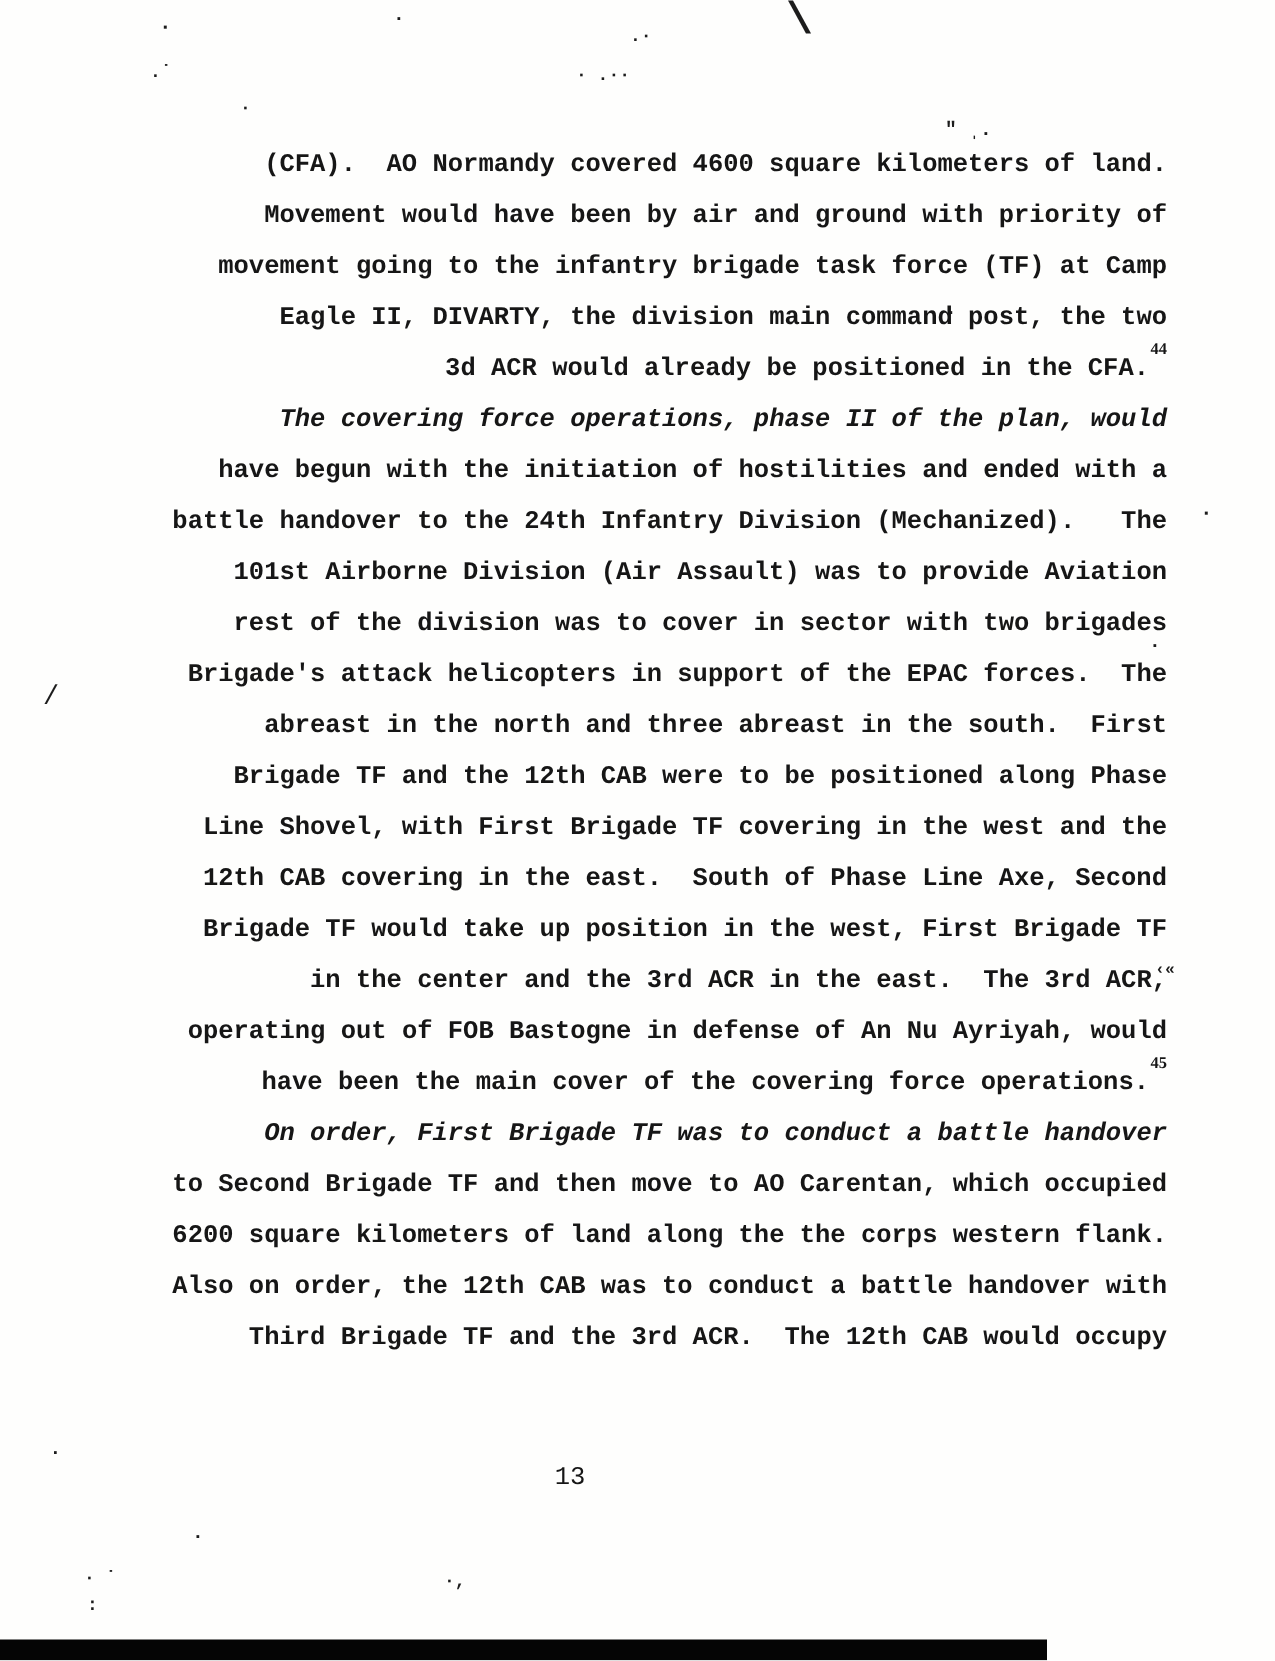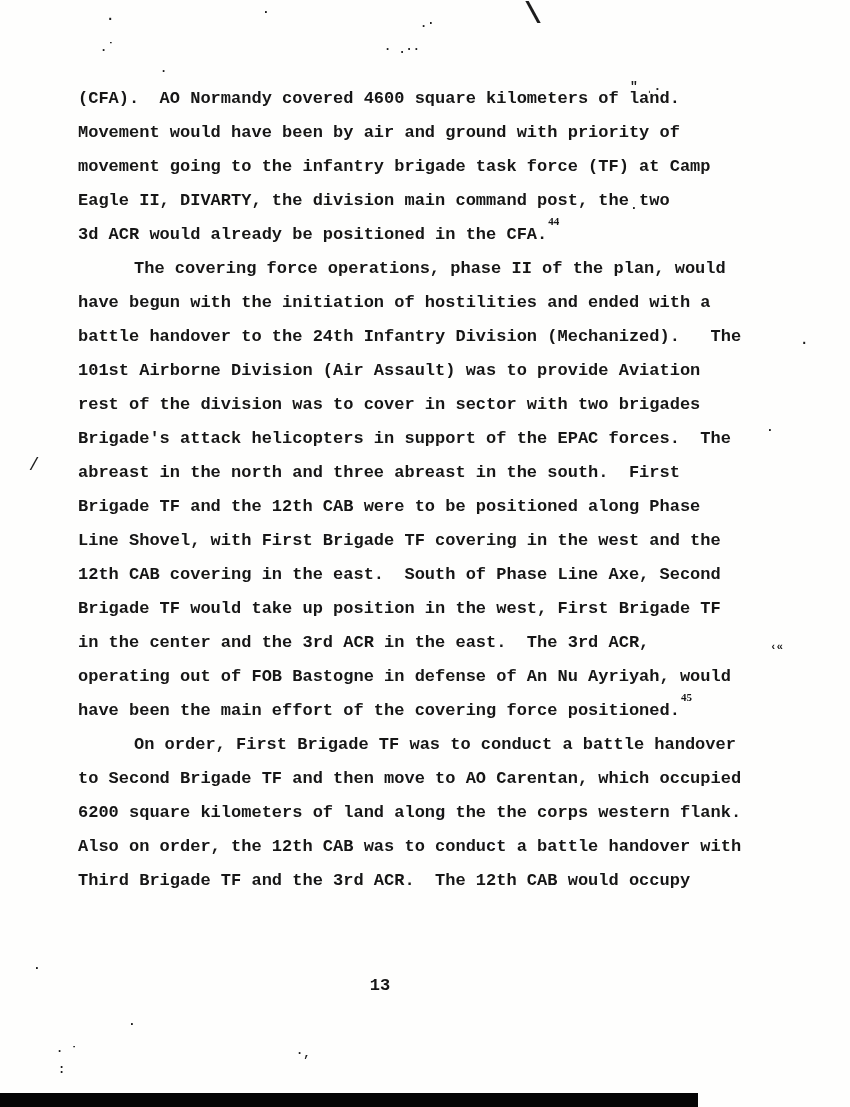--- a/index.html
+++ b/index.html
@@ -14,50 +14,52 @@
     height: 1107px;
     background: #fefefdу;
     background: #fefefd;
     overflow: hidden;
     font-family: "Liberation Mono", "DejaVu Sans Mono", monospace;
     color: #161616;
   }
   .text-block {
     position: absolute;
     left: 78px;
-    top: 82px;
+    top: 94px;
     width: 700px;
     font-size: 17px;
     line-height: 34px;
     font-weight: 700;
     letter-spacing: 0px;
+    text-align: right;
   }
   .line {
     white-space: pre;
     height: 34px;
   }
   .line.indent {
     padding-left: 56px;
+    font-style: italic;
   }
   sup.fn {
     font-size: 11px;
     position: relative;
     top: -7px;
     line-height: 0;
     margin-left: 1px;
     font-family: Liberation Serif, serif;
   }
   .page-number {
     position: absolute;
     left: 0;
     top: 976px;
     width: 760px;
     text-align: center;
     font-size: 17px;
-    font-weight: 700;
+    font-weight: 400;
     line-height: 20px;
   }
   .artifact {
     position: absolute;
     color: #1c1c1c;
     font-weight: 700;
     line-height: 1;
     pointer-events: none;
   }
   .black-bar {
@@ -90,21 +92,21 @@
         <div class="line"><span>101st Airborne Division (Air Assault) was to provide Aviation</span></div>
         <div class="line"><span>rest of the division was to cover in sector with two brigades</span></div>
         <div class="line"><span>Brigade's attack helicopters in support of the EPAC forces.  The</span></div>
         <div class="line"><span>abreast in the north and three abreast in the south.  First</span></div>
         <div class="line"><span>Brigade TF and the 12th CAB were to be positioned along Phase</span></div>
         <div class="line"><span>Line Shovel, with First Brigade TF covering in the west and the</span></div>
         <div class="line"><span>12th CAB covering in the east.  South of Phase Line Axe, Second</span></div>
         <div class="line"><span>Brigade TF would take up position in the west, First Brigade TF</span></div>
         <div class="line"><span>in the center and the 3rd ACR in the east.  The 3rd ACR,</span></div>
         <div class="line"><span>operating out of FOB Bastogne in defense of An Nu Ayriyah, would</span></div>
-        <div class="line"><span>have been the main effort of the covering force positioned.</span><sup class="fn">45</sup></div>
+        <div class="line"><span>have been the main cover of the covering force operations.</span><sup class="fn">45</sup></div>
       </div>
       <div>
         <div class="line indent"><span>On order, First Brigade TF was to conduct a battle handover</span></div>
         <div class="line"><span>to Second Brigade TF and then move to AO Carentan, which occupied</span></div>
         <div class="line"><span>6200 square kilometers of land along the the corps western flank.</span></div>
         <div class="line"><span>Also on order, the 12th CAB was to conduct a battle handover with</span></div>
         <div class="line"><span>Third Brigade TF and the 3rd ACR.  The 12th CAB would occupy</span></div>
       </div>
     </div>
 

